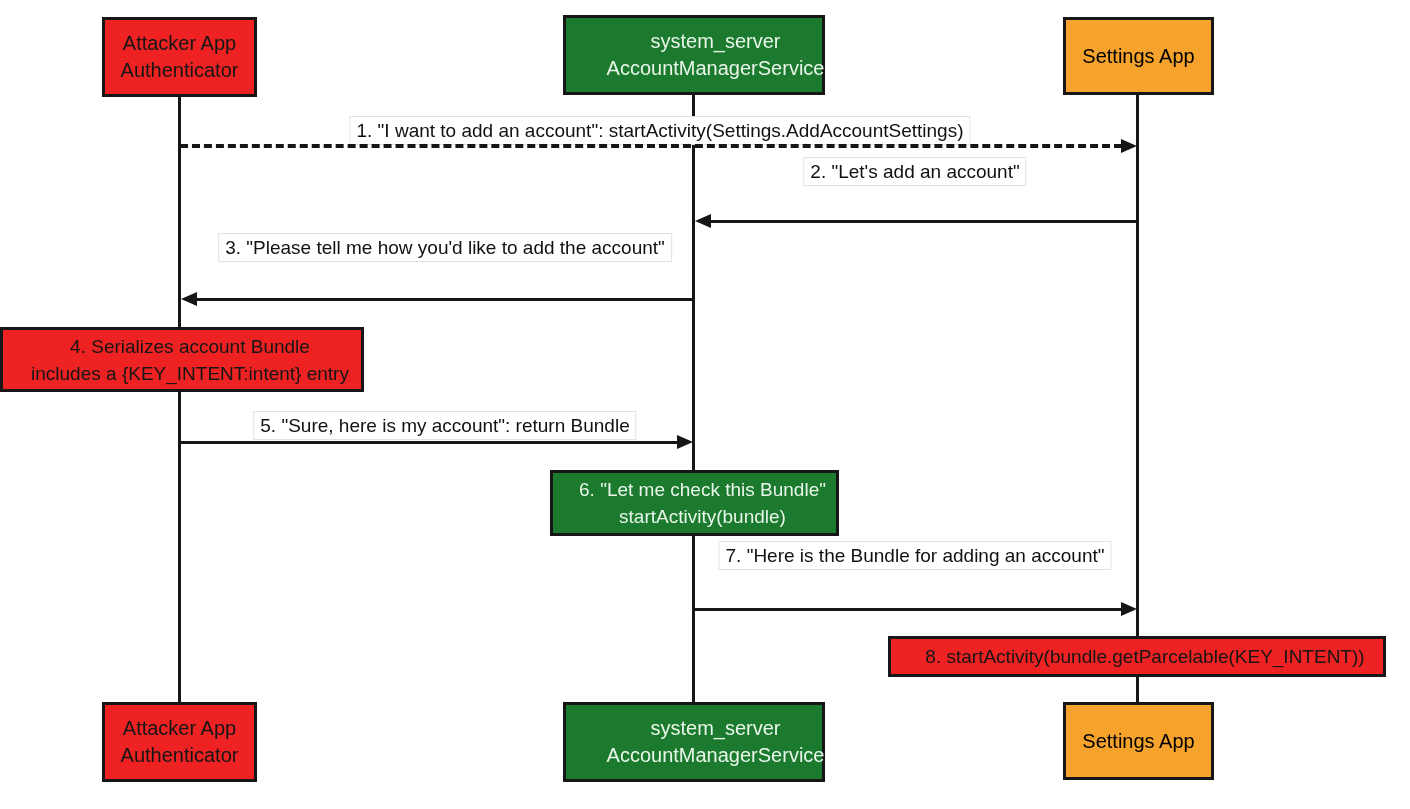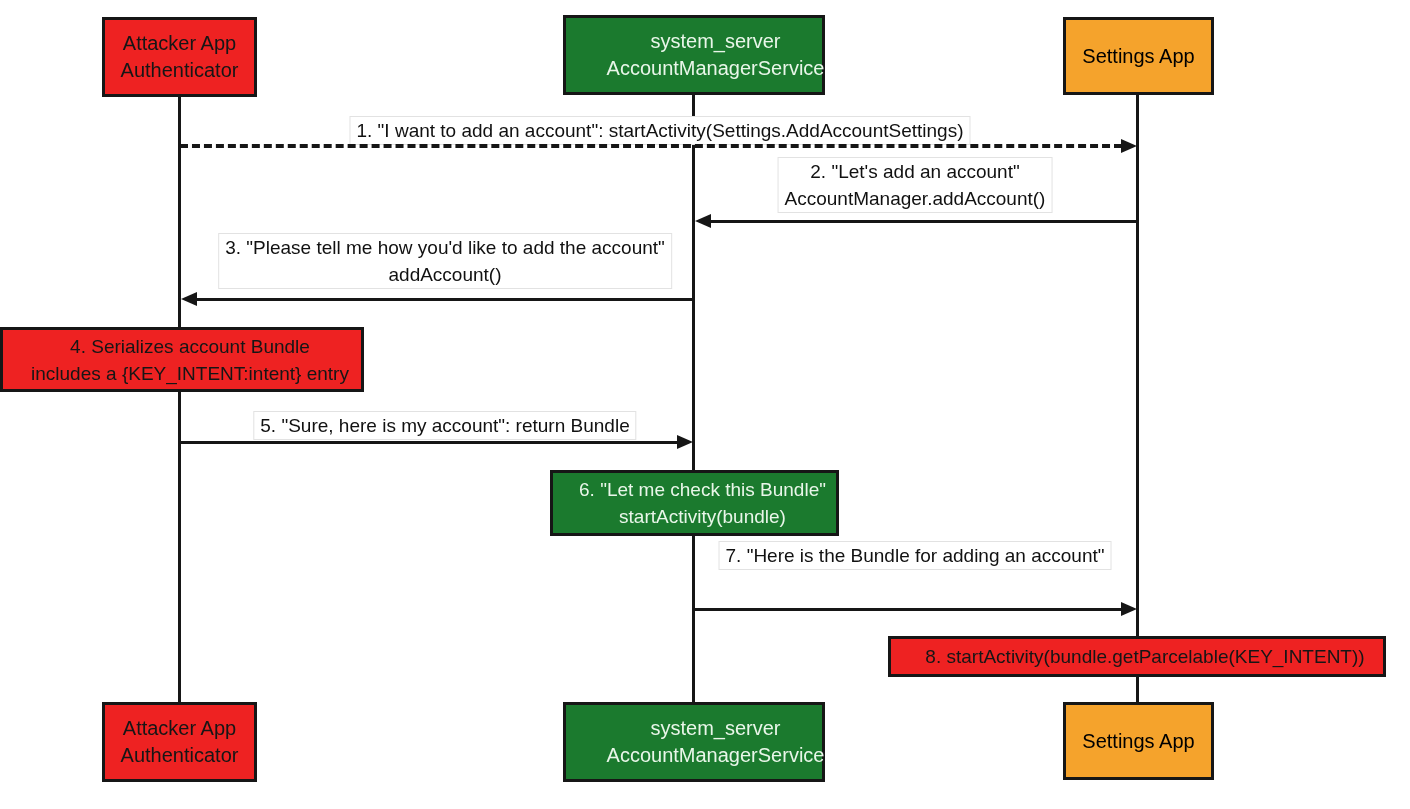--- a/index.html
+++ b/index.html
@@ -74,28 +74,26 @@
   </div>
 
   <div class="msg-label" style="left:660px;top:116px">
     <div>1. "I want to add an account": startActivity(Settings.AddAccountSettings)</div>
   </div>
   <div class="msg-line dashed" style="left:180px;top:144px;width:942px"></div>
   <div class="head right" style="left:1121px;top:139px"></div>
 
   <div class="msg-label" style="left:915px;top:157px">
     <div>2. "Let's add an account"</div>
-    <div>AccountManager.addAccount()</div>
   </div>
   <div class="msg-line" style="left:710px;top:220px;width:427px"></div>
   <div class="head left" style="left:695px;top:214px"></div>
 
   <div class="msg-label" style="left:445px;top:233px">
     <div>3. "Please tell me how you'd like to add the account"</div>
-    <div>addAccount()</div>
   </div>
   <div class="msg-line" style="left:196px;top:298px;width:497px"></div>
   <div class="head left" style="left:181px;top:292px"></div>
 
   <div class="note red" style="left:0px;top:327px;width:364px;height:65px">
     <div>4. Serializes account Bundle</div>
     <div>includes a {KEY_INTENT:intent} entry</div>
   </div>
 
   <div class="msg-label" style="left:445px;top:411px">

